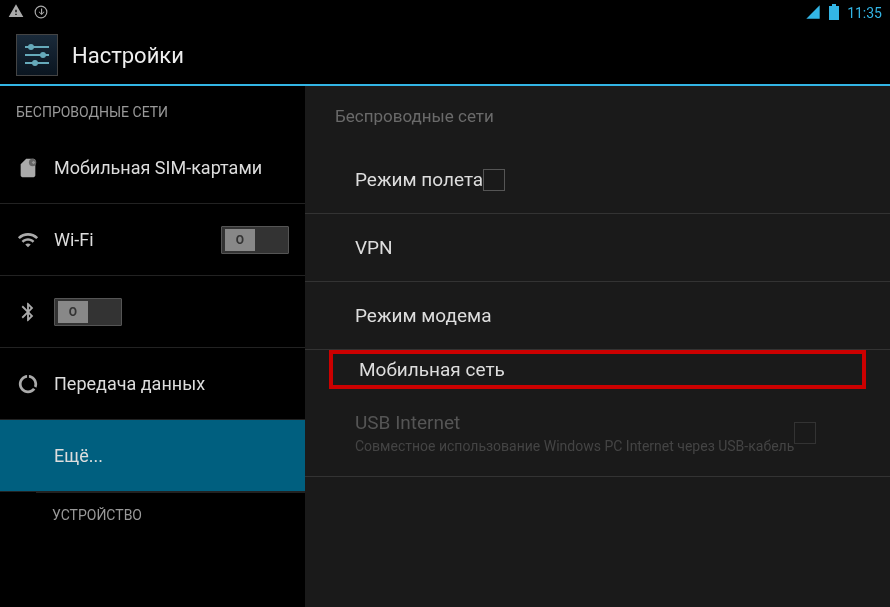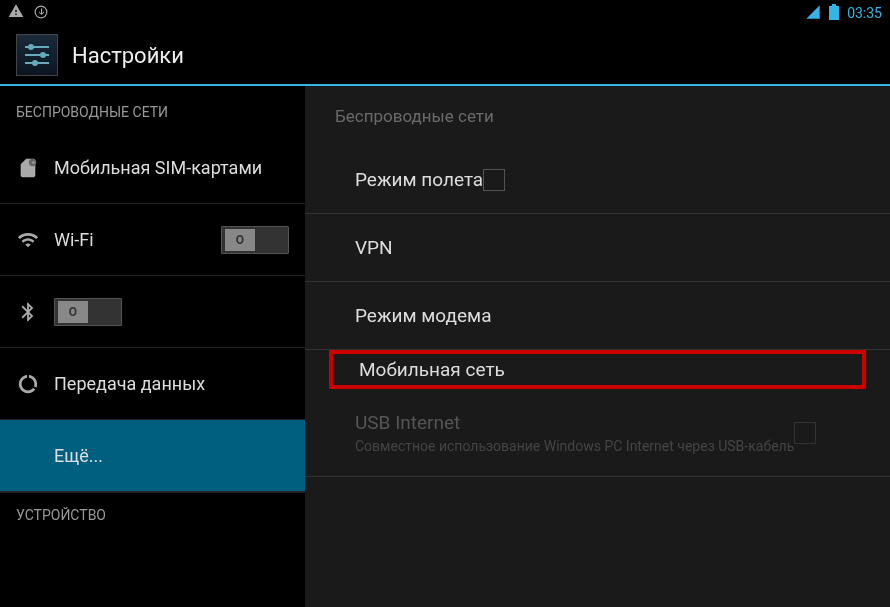--- a/index.html
+++ b/index.html
@@ -192,20 +192,21 @@
     .highlighted {
       border: 4px solid #cc0000;
       margin: 0 24px;
       padding: 4px 26px !important;
     }
     .sidebar-section-header-bottom {
       color: #888;
       font-size: 14px;
       padding: 14px 16px 8px;
       border-top: 1px solid #222;
+      margin-left: 36px;
     }
   </style>
 </head>
 <body>
 
 <div class="status-bar">
   <div class="status-left">
     <span class="warning-icon">
       <svg width="16" height="16" viewBox="0 0 24 24">
           <path fill="#aaa" d="M1 21h22L12 2 1 21zm12-3h-2v-2h2v2zm0-4h-2v-4h2v4z"></path>
@@ -223,21 +224,21 @@
       <svg width="16" height="16" viewBox="0 0 24 24">
           <path d="M2 22h20V2z"></path>
         </svg>
     </span>
     <span class="battery-icon">
       <svg width="10" height="16" viewBox="0 0 10 16">
           <rect x="3" y="0" width="4" height="2"></rect>
           <rect x="0" y="2" width="10" height="14"></rect>
         </svg>
     </span>
-    <span>03:35</span>
+    <span>11:35</span>
   </div>
 </div>
 
 <div class="header">
   <div class="settings-icon">
     <svg viewBox="0 0 32 32">
       <line x1="4" y1="8" x2="28" y2="8" stroke="#6ab" stroke-width="2"></line>
       <circle cx="10" cy="8" r="3" fill="#6ab"></circle>
       <line x1="4" y1="16" x2="28" y2="16" stroke="#6ab" stroke-width="2"></line>
       <circle cx="22" cy="16" r="3" fill="#6ab"></circle>

